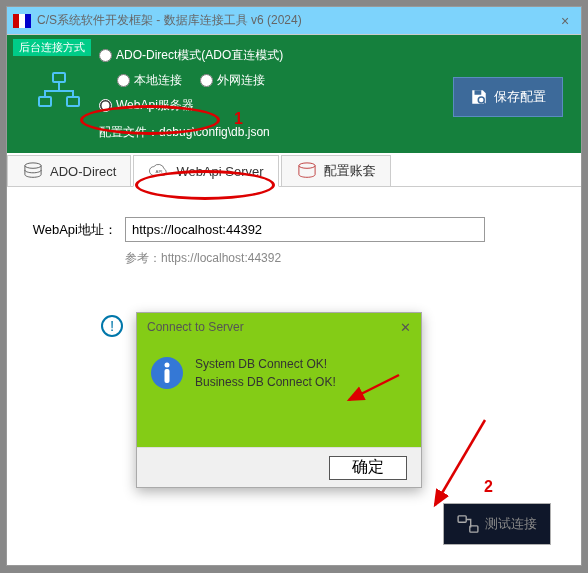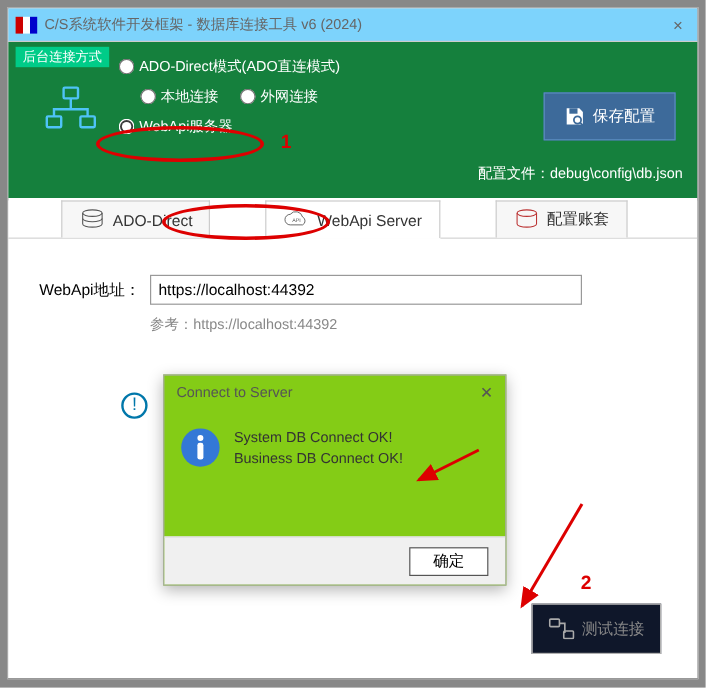--- a/index.html
+++ b/index.html
@@ -12,42 +12,42 @@
 .topsection { background: #15803d; color: #fff; padding: 8px 12px 12px; position: relative; }
 .tag { position: absolute; left: 6px; top: 4px; background: #0c8; color: #fff; font-size: 11px; padding: 1px 6px; }
 .radio-rows { margin-left: 80px; font-size: 12px; }
 .radio-row { display: flex; align-items: center; gap: 18px; padding: 4px 0; }
 .radio-item { display: flex; align-items: center; gap: 4px; cursor: pointer; }
 .radio-item input { accent-color: #fff; }
 .network-icon { position: absolute; left: 30px; top: 36px; width: 44px; height: 40px; }
 .network-icon svg { width: 100%; height: 100%; }
 .save-btn { position: absolute; right: 18px; top: 42px; width: 110px; height: 40px; border: 1px solid #5a8cc0; background: #3d6a9a; color: #fff; display: flex; align-items: center; justify-content: center; gap: 6px; font-size: 13px; cursor: pointer; }
 .save-btn svg { width: 18px; height: 18px; }
-.config-line { margin-left: 80px; font-size: 12px; margin-top: 18px; text-align: right; }
+.config-line { margin-left: 80px; font-size: 12px; margin-top: 6px; }
 .tabs { display: flex; background: #fff; border-bottom: 1px solid #ccc; margin-top: 2px; }
-.tab { display: flex; align-items: center; gap: 6px; padding: 6px 14px; font-size: 13px; border: 1px solid #ccc; border-bottom: none; background: #f7f7f7; margin-right: 2px; cursor: pointer; color: #333; margin-left: 44px; }
+.tab { display: flex; align-items: center; gap: 6px; padding: 6px 14px; font-size: 13px; border: 1px solid #ccc; border-bottom: none; background: #f7f7f7; margin-right: 2px; cursor: pointer; color: #333; }
 .tab.active { background: #fff; border-bottom: 1px solid #fff; margin-bottom: -1px; }
 .tab svg { width: 22px; height: 18px; }
 .tabcontent { flex: 1; padding: 30px 20px; position: relative; background: #fff; }
 .fieldrow { display: flex; align-items: center; gap: 8px; font-size: 13px; }
 .fieldrow label { width: 90px; text-align: right; }
 .fieldrow input { flex: 1; max-width: 360px; padding: 4px 6px; border: 1px solid #999; font-size: 13px; }
 .refrow { margin-left: 98px; margin-top: 8px; font-size: 12px; color: #888; }
 .infoicon-circle { position: absolute; left: 94px; top: 128px; width: 22px; height: 22px; border: 2px solid #07a; border-radius: 50%; text-align: center; line-height: 18px; color: #07a; font-size: 15px; }
 .test-btn { position: absolute; right: 30px; bottom: 20px; width: 108px; height: 42px; border: 1px solid #b0b0b0; background: #0f172a; color: #888; display: flex; align-items: center; justify-content: center; gap: 6px; font-size: 13px; }
 .test-btn svg { width: 22px; height: 18px; stroke: #aaa; }
 .dialog { position: absolute; left: 136px; top: 312px; width: 286px; height: 176px; background: #84cc16; border: 1px solid #aaa; box-shadow: 0 4px 12px rgba(0,0,0,.3); z-index: 10; display: flex; flex-direction: column; }
 .dialog-title { height: 28px; display: flex; align-items: center; padding: 0 10px; font-size: 12px; color: #555; }
 .dialog-title .dclose { cursor: pointer; font-size: 13px; }
 .dialog-body { flex: 1; display: flex; padding: 14px 12px; gap: 10px; }
 .dialog-icon { width: 36px; height: 36px; }
 .dialog-icon svg { width: 100%; height: 100%; }
 .dialog-msg { font-size: 12px; line-height: 1.5; color: #333; }
 .dialog-footer { height: 40px; background: #f0f0f0; display: flex; justify-content: flex-end; align-items: center; padding-right: 14px; border-top: 1px solid #ddd; }
-.dialog-footer button { width: 66px; height: 24px; border: 1px solid #555; background: #fff; font-size: 13px; cursor: pointer; }
+.dialog-footer button { width: 78px; height: 24px; border: 1px solid #555; background: #fff; font-size: 16px; cursor: pointer; }
 
 .anno { position: absolute; pointer-events: none; z-index: 50; }
 .circle1 { left: 80px; top: 105px; width: 140px; height: 30px; border: 3px solid #d00; border-radius: 50%; }
 .label1 { left: 234px; top: 110px; color: #d00; font-size: 16px; font-weight: bold; }
 .circle2 { left: 135px; top: 170px; width: 140px; height: 30px; border: 3px solid #d00; border-radius: 50%; }
 .label2 { left: 484px; top: 478px; color: #d00; font-size: 16px; font-weight: bold; }
 .arrow1 { left: 344px; top: 370px; }
 .arrow1 svg, .arrow2 svg { overflow: visible; }
 .arrow2 { left: 415px; top: 415px; }
 </style>

